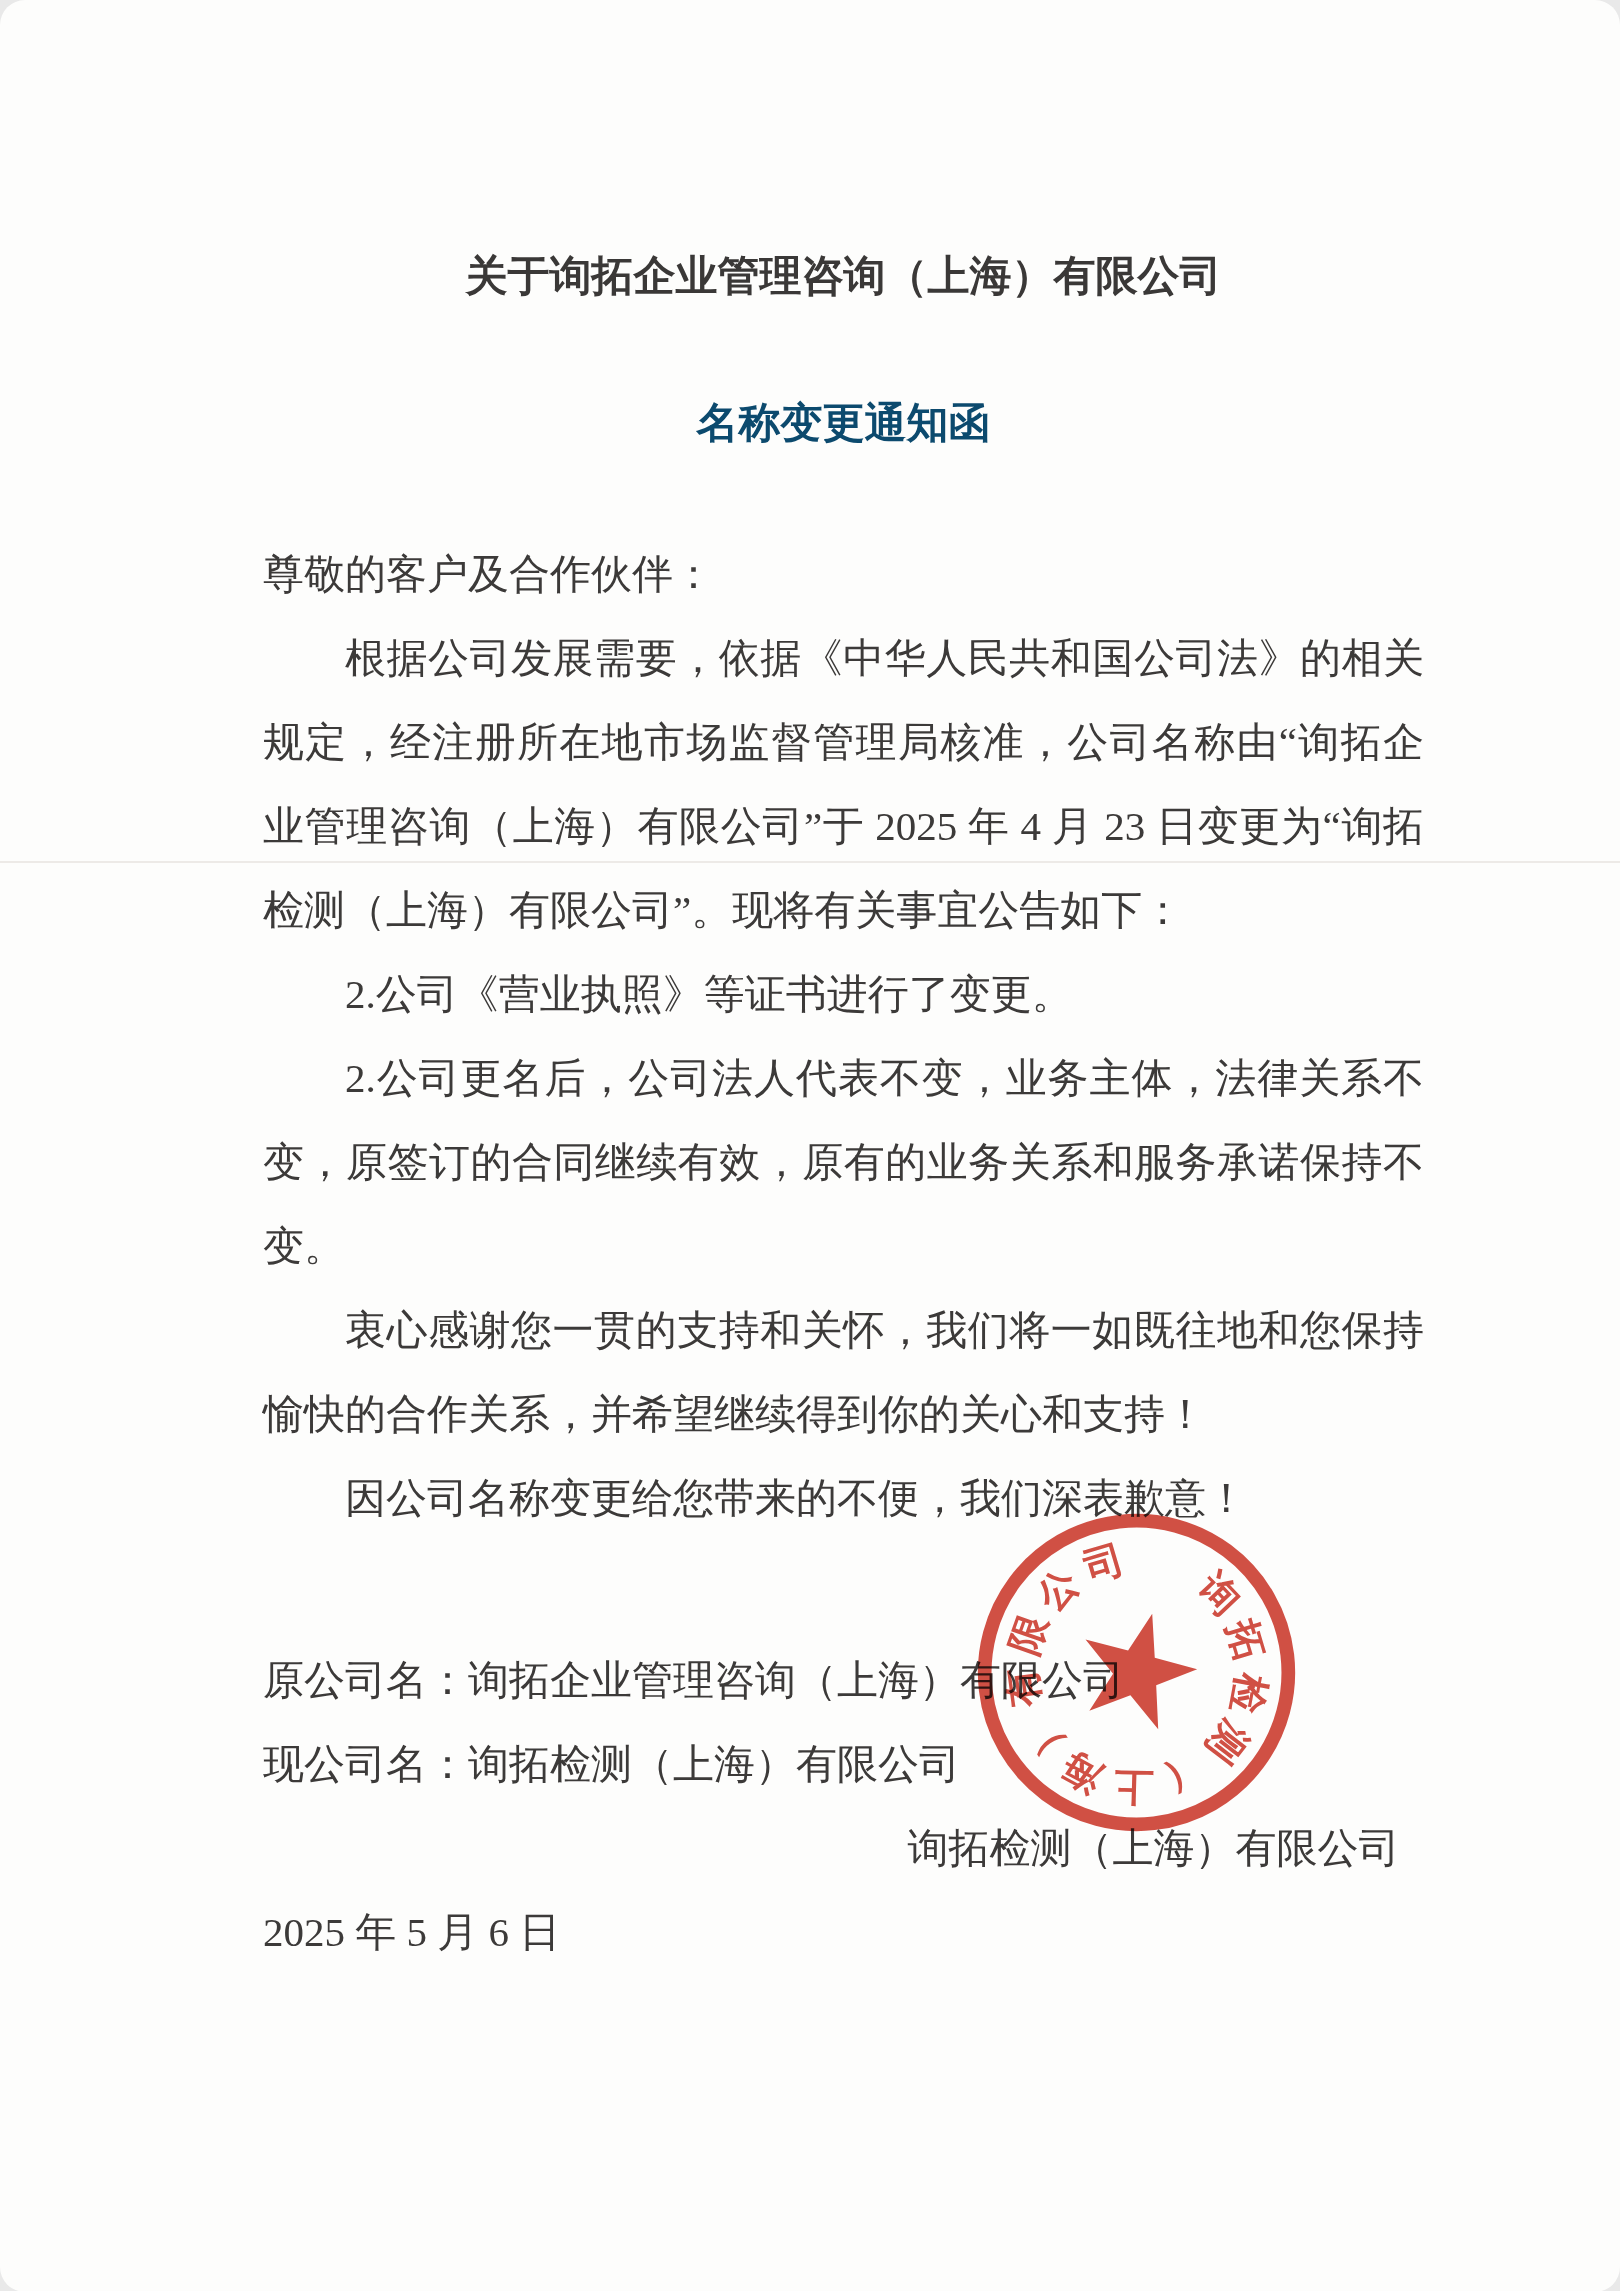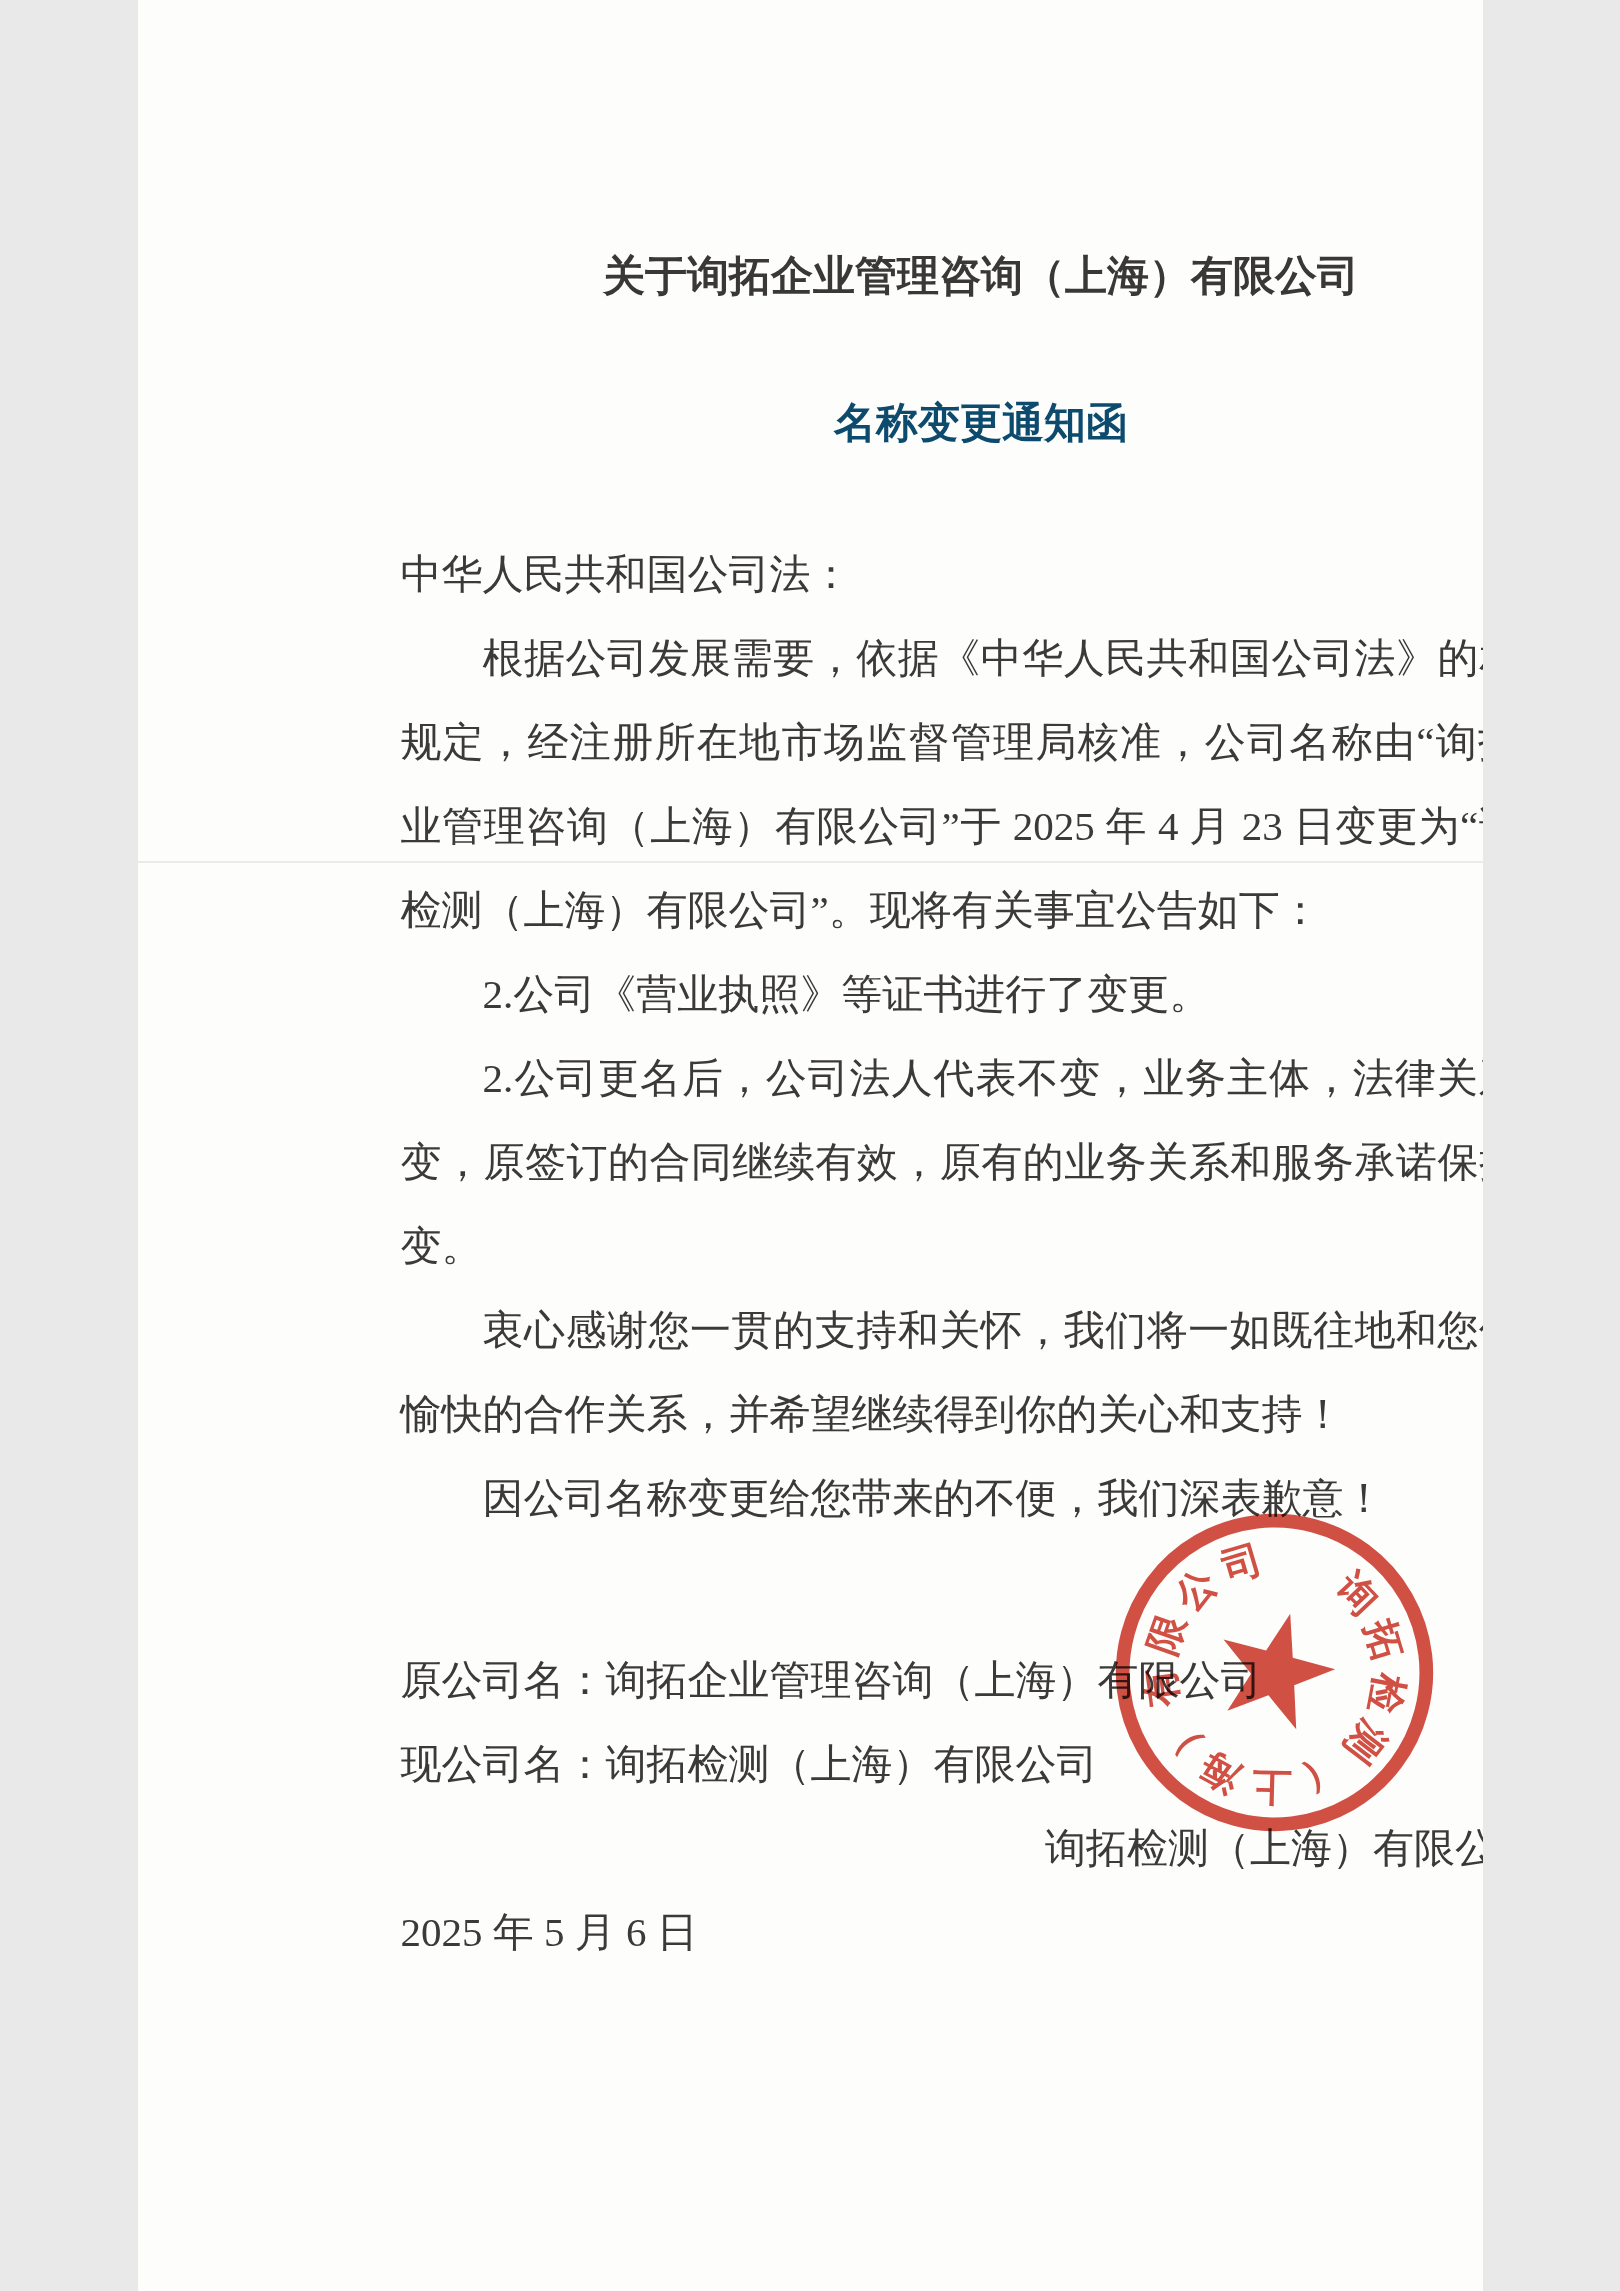--- a/index.html
+++ b/index.html
@@ -1,23 +1,24 @@
 <!DOCTYPE html>
 <html><head>
 <meta charset="utf-8">
 <style>
   html,body{margin:0;padding:0;background:#e9e9e9;}
   .page{
     position:relative;
-    width:1345px;height:2292px;
+    width:1620px;height:2292px;
     margin:0 auto;
     background:#fdfdfc;
     overflow:hidden;
     font-family:"Liberation Serif","DejaVu Serif",serif;
     color:#3c3a39;
+    border-radius:25px;
   }
   .scan-line{
     position:absolute;left:0;top:861px;width:1620px;height:2px;
     background:#edeae7;
   }
   .content{
     position:absolute;left:263px;top:250px;width:1161px;
     font-size:41px;line-height:84px;
     text-align:justify;
   }
@@ -51,21 +52,21 @@
 <div class="page">
 
   <div class="scan-line"></div>
 
   <div class="content">
 
     <div class="doc-title">关于询拓企业管理咨询（上海）有限公司</div>
 
     <div class="doc-subtitle">名称变更通知函</div>
 
-    <div class="salutation">中华人民共和国公司法：</div>
+    <div class="salutation">尊敬的客户及合作伙伴：</div>
 
     <p class="para">根据公司发展需要，依据《中华人民共和国公司法》的相关规定，经注册所在地市场监督管理局核准，公司名称由“询拓企业管理咨询（上海）有限公司”于 2025 年 4 月 23 日变更为“询拓检测（上海）有限公司”。现将有关事宜公告如下：</p>
 
     <p class="para">2.公司《营业执照》等证书进行了变更。</p>
 
     <p class="para">2.公司更名后，公司法人代表不变，业务主体，法律关系不变，原签订的合同继续有效，原有的业务关系和服务承诺保持不变。</p>
 
     <p class="para">衷心感谢您一贯的支持和关怀，我们将一如既往地和您保持愉快的合作关系，并希望继续得到你的关心和支持！</p>
 
     <p class="para">因公司名称变更给您带来的不便，我们深表歉意！</p>

